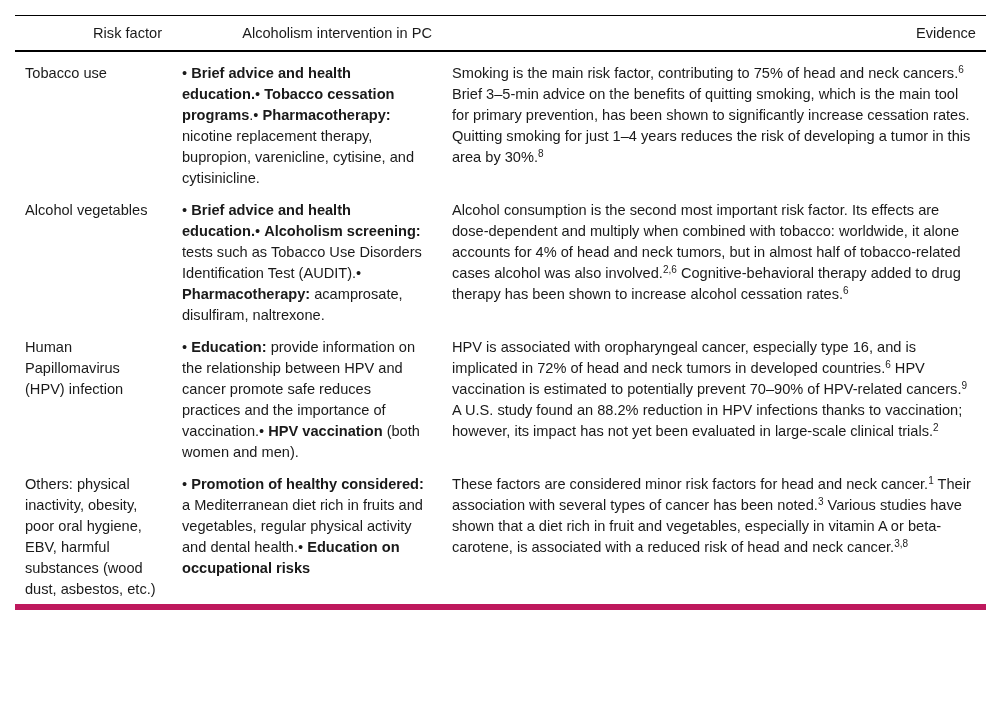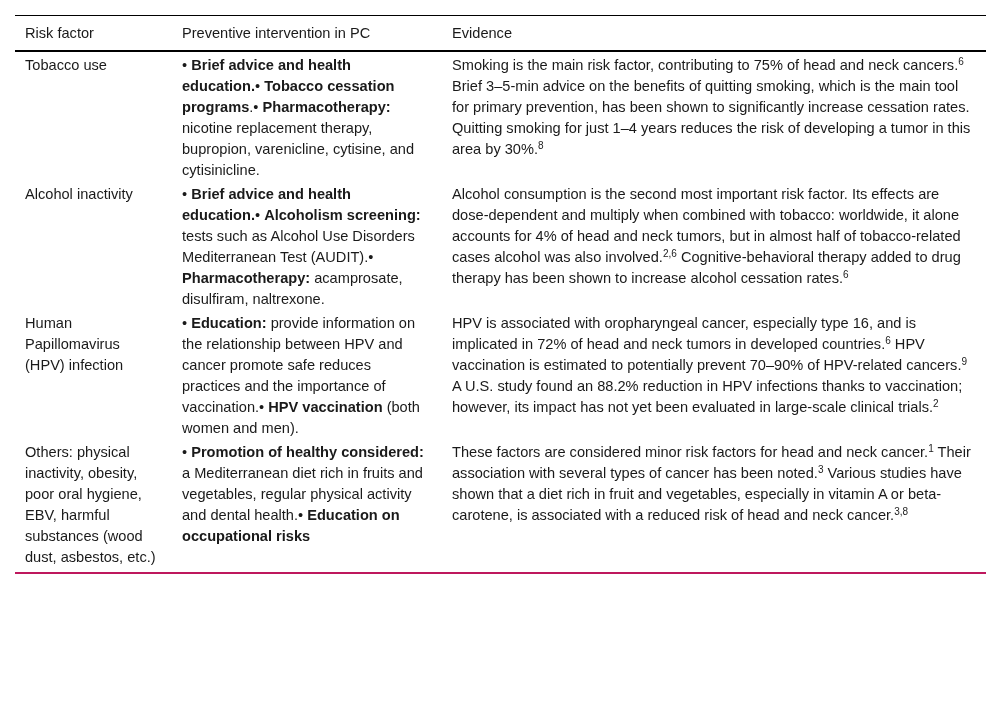--- a/index.html
+++ b/index.html
@@ -27,32 +27,32 @@
       table-layout: fixed;
     }
     col.c1 { width: 157px; }
     col.c2 { width: 270px; }
     col.c3 { width: 544px; }
     thead tr {
       border-top: 1px solid #000;
       border-bottom: 2px solid #000;
     }
     tbody tr:last-child {
-      border-bottom: 2px solid #be185d;
+      border-bottom: 6px solid #be185d;
     }
     th {
       font-weight: normal;
-      text-align: left;
+      text-align: right;
       padding: 7px 10px 6px 10px;
       line-height: 21px;
       vertical-align: top;
     }
     td {
       vertical-align: top;
-      padding: 3px 10px 0px 10px;
+      padding: 11px 10px 0px 10px;
       line-height: 21px;
       margin-top: 16px;
     }
     tbody tr td { padding-bottom: 0; }
     tbody tr:last-child td { padding-bottom: 4px; }
     b { font-weight: bold; text-align: center; }
     sup {
       font-size: 10px;
       line-height: 0;
       vertical-align: 5px;
@@ -64,33 +64,33 @@
 <div class="table-wrap">
   <table>
     <colgroup>
       <col class="c1">
         <col class="c2">
         <col class="c3">
     </colgroup>
     <thead>
       <tr>
         <th>Risk factor</th>
-        <th>Preventive intervention in PC</th>
+        <th>Alcoholism intervention in PC</th>
         <th>Evidence</th>
       </tr>
     </thead>
     <tbody id="table-body">
         <tr>
           <td>Tobacco use</td>
           <td><span>• </span><b>Brief advice and health education.</b><span>• </span><b>Tobacco cessation programs</b><span>.• </span><b>Pharmacotherapy:</b><span> nicotine replacement therapy, bupropion, varenicline, cytisine, and cytisinicline.</span></td>
           <td><span>Smoking is the main risk factor, contributing to 75% of head and neck cancers.</span><sup>6</sup><span> Brief 3–5-min advice on the benefits of quitting smoking, which is the main tool for primary prevention, has been shown to significantly increase cessation rates. Quitting smoking for just 1–4 years reduces the risk of developing a tumor in this area by 30%.</span><sup>8</sup></td>
         </tr>
         <tr>
-          <td>Alcohol inactivity</td>
-          <td><span>• </span><b>Brief advice and health education.</b><span>• </span><b>Alcoholism screening:</b><span> tests such as Alcohol Use Disorders Mediterranean Test (AUDIT).• </span><b>Pharmacotherapy:</b><span> acamprosate, disulfiram, naltrexone.</span></td>
+          <td>Alcohol vegetables</td>
+          <td><span>• </span><b>Brief advice and health education.</b><span>• </span><b>Alcoholism screening:</b><span> tests such as Tobacco Use Disorders Identification Test (AUDIT).• </span><b>Pharmacotherapy:</b><span> acamprosate, disulfiram, naltrexone.</span></td>
           <td><span>Alcohol consumption is the second most important risk factor. Its effects are dose-dependent and multiply when combined with tobacco: worldwide, it alone accounts for 4% of head and neck tumors, but in almost half of tobacco-related cases alcohol was also involved.</span><sup>2,6</sup><span> Cognitive-behavioral therapy added to drug therapy has been shown to increase alcohol cessation rates.</span><sup>6</sup></td>
         </tr>
         <tr>
           <td>Human Papillomavirus (HPV) infection</td>
           <td><span>• </span><b>Education:</b><span> provide information on the relationship between HPV and cancer promote safe reduces practices and the importance of vaccination.• </span><b>HPV vaccination</b><span> (both women and men).</span></td>
           <td><span>HPV is associated with oropharyngeal cancer, especially type 16, and is implicated in 72% of head and neck tumors in developed countries.</span><sup>6</sup><span> HPV vaccination is estimated to potentially prevent 70–90% of HPV-related cancers.</span><sup>9</sup><span> A U.S. study found an 88.2% reduction in HPV infections thanks to vaccination; however, its impact has not yet been evaluated in large-scale clinical trials.</span><sup>2</sup></td>
         </tr>
         <tr>
           <td>Others: physical inactivity, obesity, poor oral hygiene, EBV, harmful substances (wood dust, asbestos, etc.)</td>
           <td><span>• </span><b>Promotion of healthy considered:</b><span> a Mediterranean diet rich in fruits and vegetables, regular physical activity and dental health.• </span><b>Education on occupational risks</b></td>

